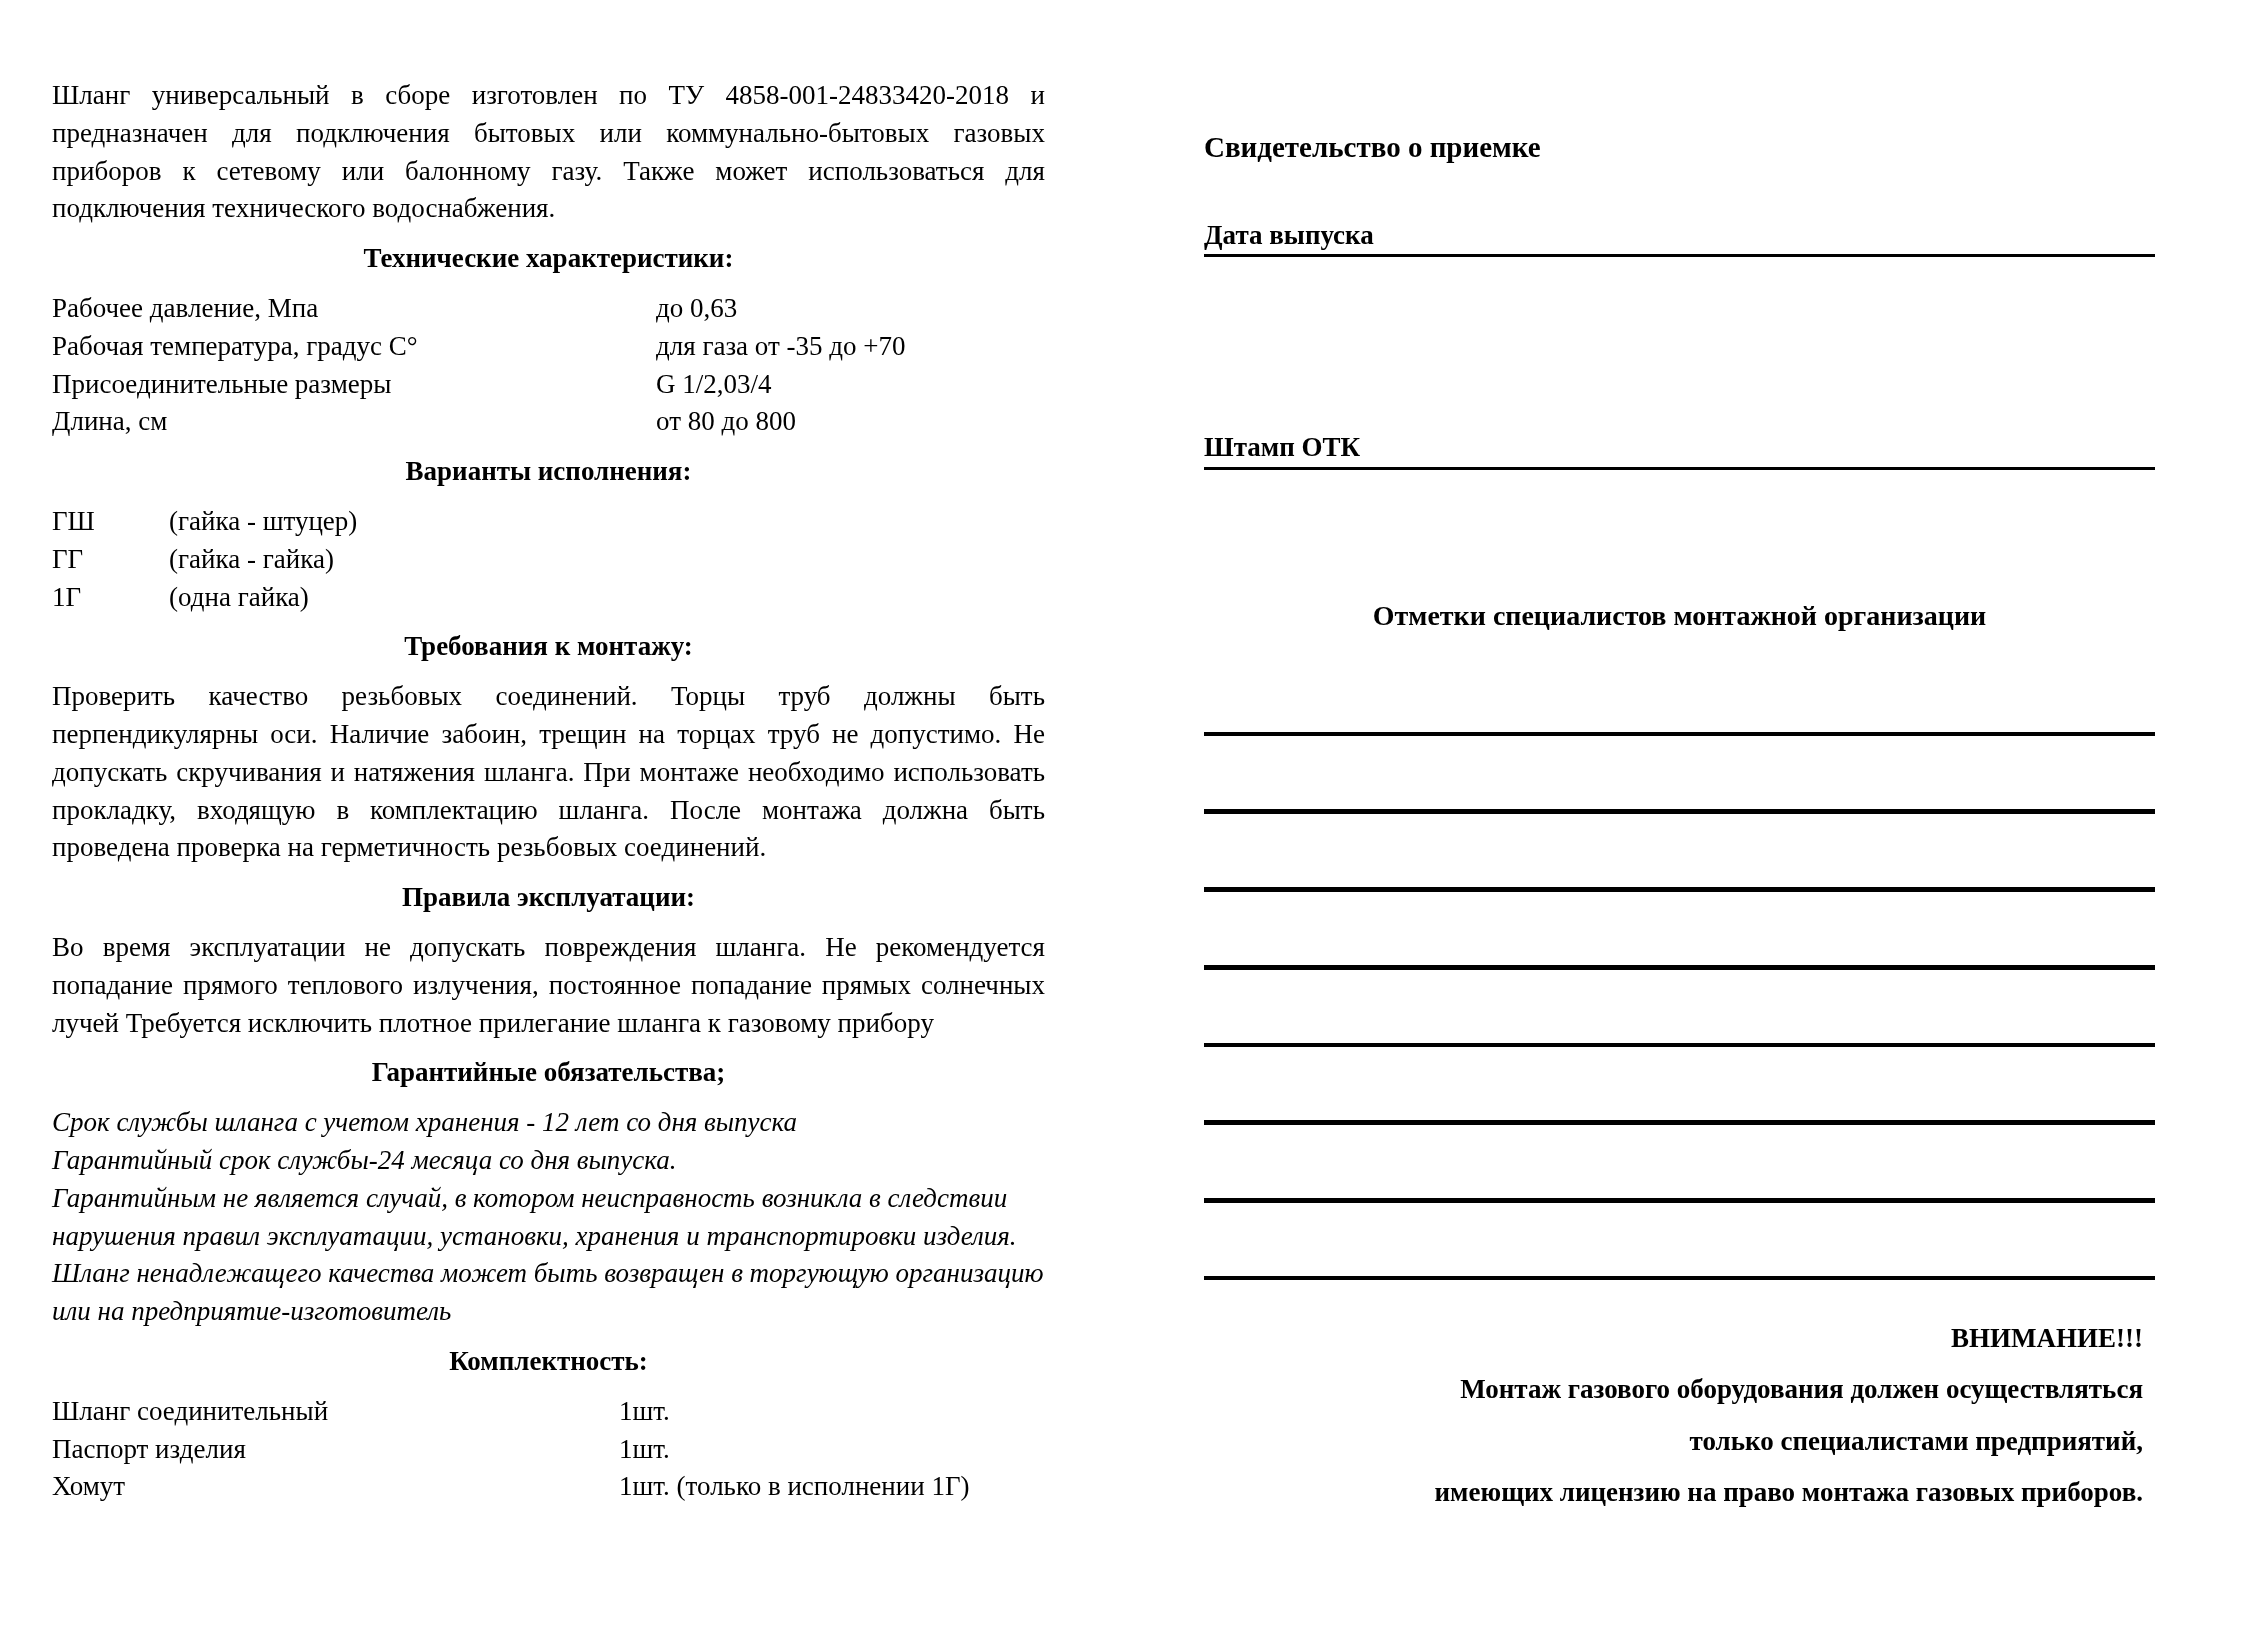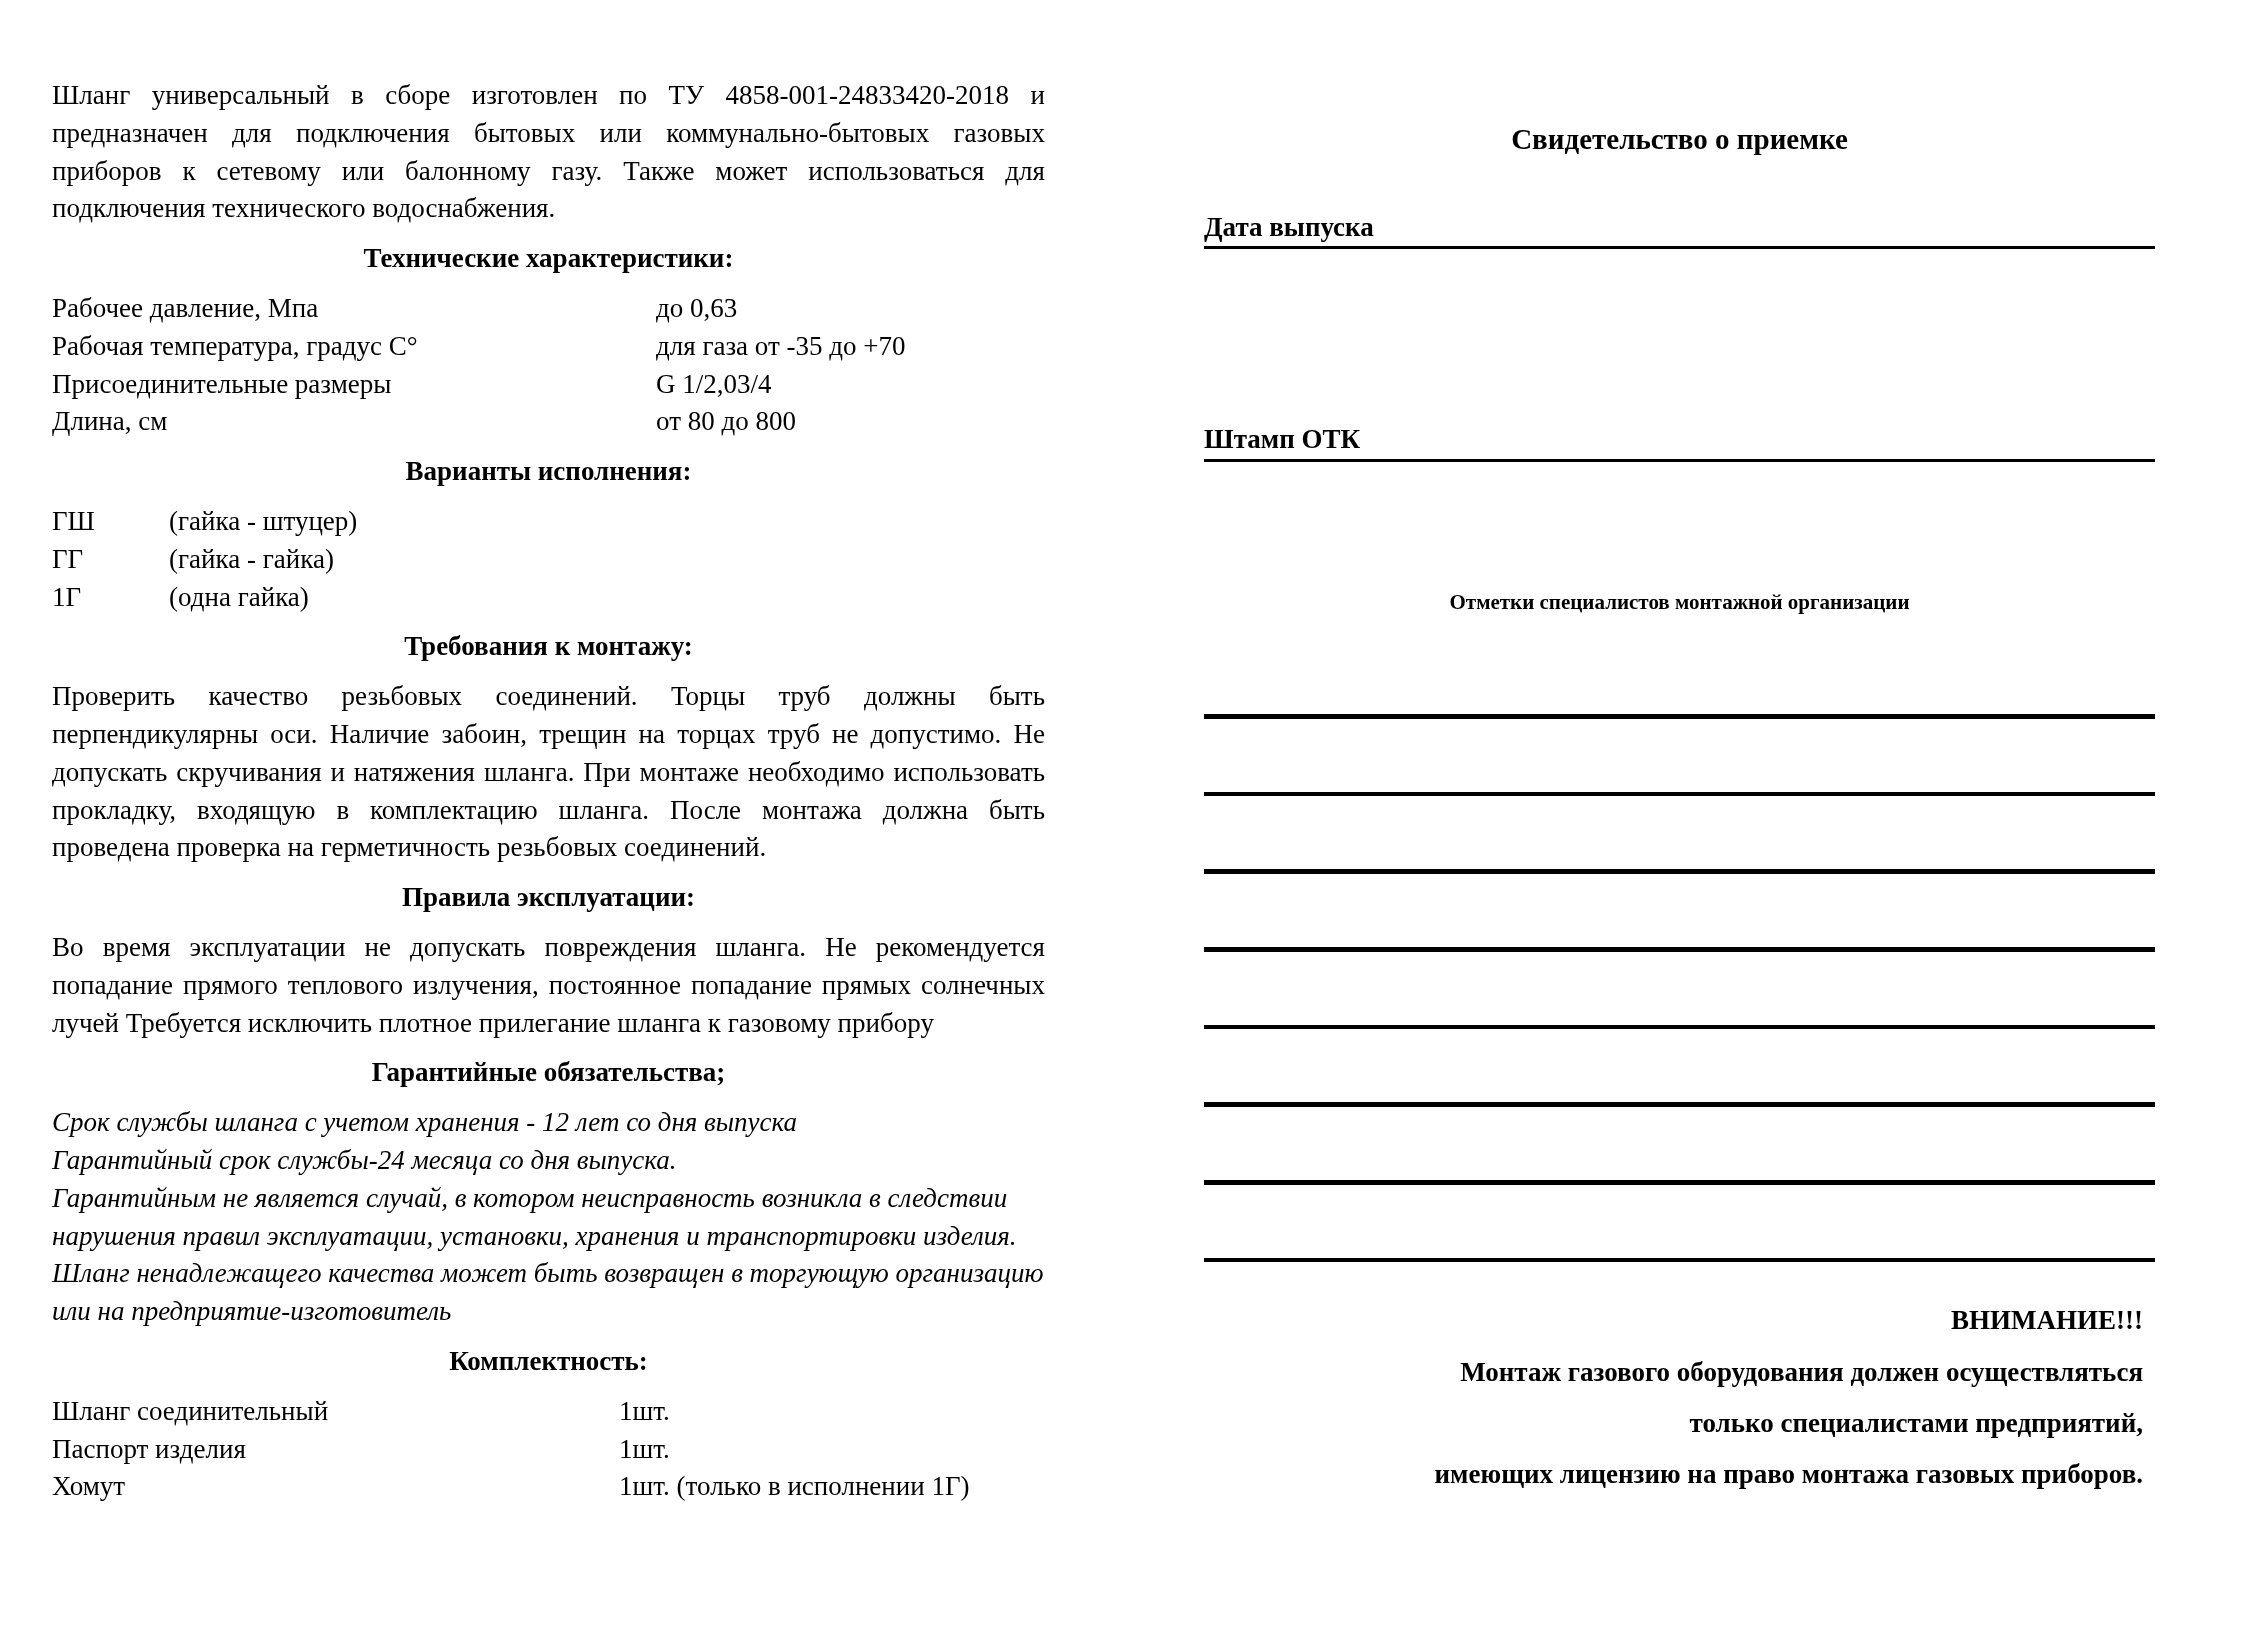--- a/index.html
+++ b/index.html
@@ -48,41 +48,40 @@
   }
   .spec-row .lbl  { width: 604px; flex: none; }
   .spec-row .val  { flex: 1; }
   .variant-row .code { width: 117px; flex: none; }
   .variant-row .desc { flex: 1; }
   .comp-row .lbl  { width: 567px; flex: none; }
   .comp-row .val  { flex: 1; }
 
   .cert-heading {
     font-weight: bold;
-    text-align: center;
     font-size: 29px;
-    margin: 8px 0 49px 0;
+    margin: 16px 0 49px 0;
   }
   .fill-row {
     font-weight: bold;
     margin: 0;
     flex-direction: column;
   }
   .fill-label { flex: none; white-space: nowrap; }
   .fill-line {
     flex: 1;
     border-bottom: 3.7px solid #000000;
     margin-bottom: 4.7px;
   }
   .row-date  { margin-bottom: 167px; }
   .row-stamp { margin-bottom: 121px; }
   .notes-heading {
     font-weight: bold;
     text-align: center;
-    font-size: 21px;
+    font-size: 28px;
     margin: 0 0 97px 0;
   }
   .ruled {
     height: 4.7px;
     background: #000000;
     margin-bottom: 73px;
   }
   .attention {
     margin-top: -34px;
     font-weight: bold;

